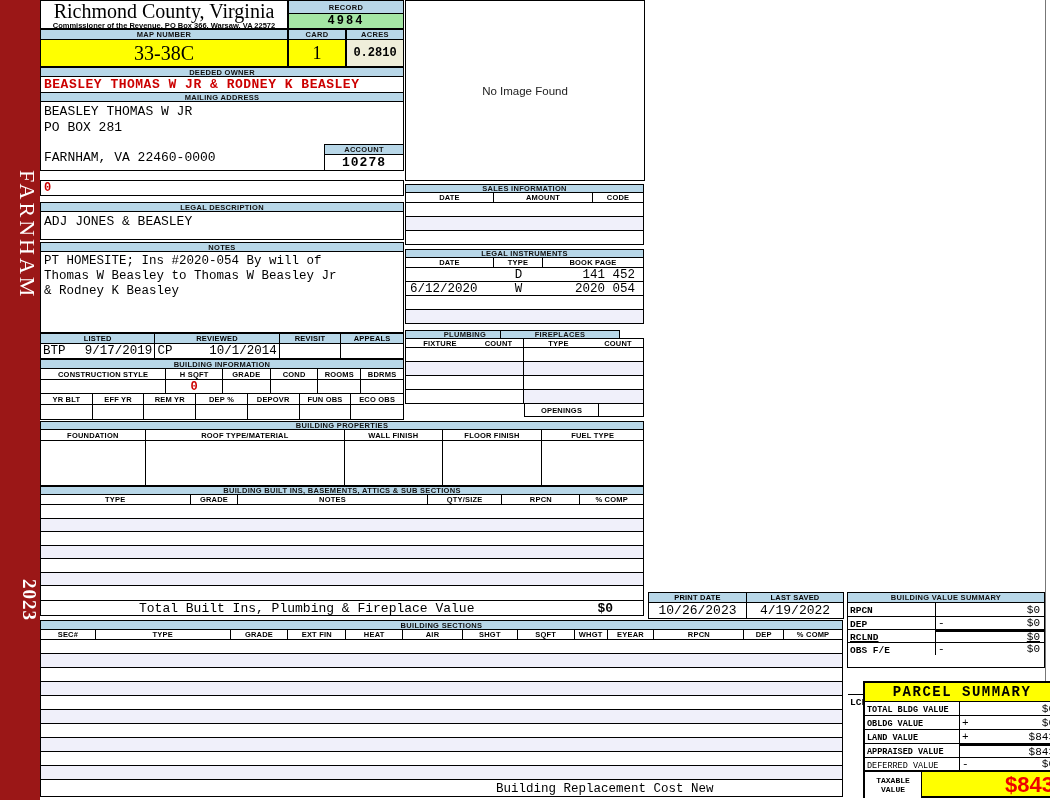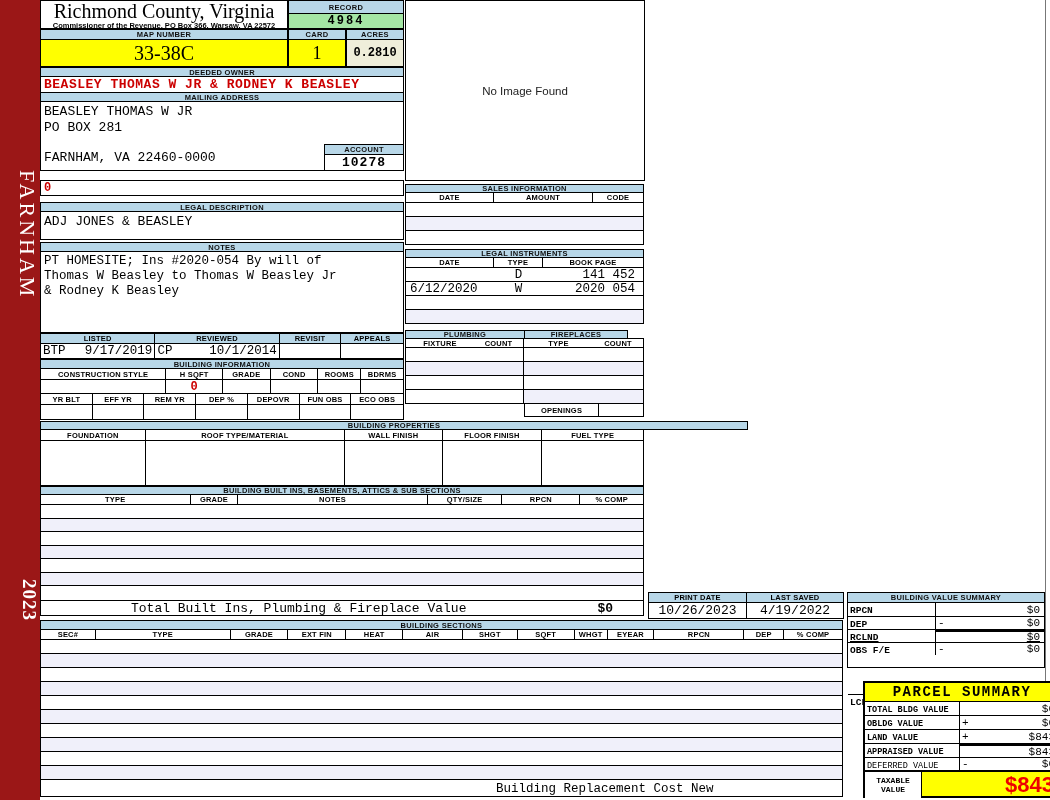--- a/index.html
+++ b/index.html
@@ -128,21 +128,21 @@
       <div class="cell" style="width:52px;"></div>
       <div class="cell" style="width:52px;"></div>
       <div class="cell" style="width:52px;"></div>
       <div class="cell" style="width:52px;"></div>
       <div class="cell" style="width:52px;"></div>
       <div class="cell" style="width:52px;"></div>
       <div class="cell" style="width:52px;"></div>
     </div>
   </div>
 
-  <div class="bar" style="left:40px;top:421px;width:708px;height:9px;text-decoration:underline;">BUILDING PROPERTIES</div>
+  <div class="bar" style="left:40px;top:421px;width:604px;height:9px;text-decoration:underline;">BUILDING PROPERTIES</div>
   <div class="box" style="left:40px;top:429px;width:604px;height:57px;">
     <div class="row" style="height:11px;">
       <div class="cell hcell" style="width:105px;">FOUNDATION</div>
       <div class="cell hcell" style="width:200px;">ROOF TYPE/MATERIAL</div>
       <div class="cell hcell" style="width:98px;">WALL FINISH</div>
       <div class="cell hcell" style="width:100px;">FLOOR FINISH</div>
       <div class="cell hcell" style="width:101px;">FUEL TYPE</div>
     </div>
     <div class="row" style="height:44px;">
       <div class="cell" style="width:105px;"></div>
@@ -166,21 +166,21 @@
     <div class="band" style="height:13.5px;"></div>
     <div class="band stripe" style="height:13.5px;"></div>
     <div class="band" style="height:13.5px;"></div>
     <div class="band stripe" style="height:13.5px;"></div>
     <div class="band" style="height:13.5px;"></div>
     <div class="band stripe" style="height:13.5px;"></div>
     <div class="band" style="height:13.5px;"></div>
   </div>
 
   <div class="box" style="left:40px;top:600px;width:604px;height:16px;display:flex;align-items:center;">
-    <span class="mono" style="font-size:13px;padding-left:90px;">Total Built Ins, Plumbing &amp; Fireplace Value</span>
+    <span class="mono" style="font-size:13px;padding-left:90px;margin-left:8px;">Total Built Ins, Plumbing &amp; Fireplace Value</span>
     <span class="mono" style="font-size:13px;font-weight:bold;margin-left:auto;padding-right:30px;">$0</span>
   </div>
 
   <div class="box" style="left:405px;top:0;width:240px;height:181px;display:flex;align-items:center;justify-content:center;">
     <span style="font-size:11.5px;color:#222;">No Image Found</span>
   </div>
 
   <div class="bar" style="left:405px;top:184px;width:239px;height:9px;">SALES INFORMATION</div>
   <div class="box" style="left:405px;top:192px;width:239px;height:53px;">
     <div class="row" style="height:10px;">
@@ -208,21 +208,21 @@
     <div class="band mono" style="height:14px;display:flex;align-items:center;font-size:12.5px;">
       <span style="width:88px;padding-left:4px;">6/12/2020</span>
       <span style="width:49px;text-align:center;">W</span>
       <span style="width:100px;text-align:right;padding-right:8px;">2020 054</span>
     </div>
     <div class="band" style="height:14px;"></div>
     <div class="band stripe" style="height:13px;"></div>
   </div>
 
   <div class="bar" style="left:405px;top:330px;width:120px;height:9px;">PLUMBING</div>
-  <div class="bar" style="left:524px;top:330px;width:104px;height:9px;">FIREPLACES</div>
+  <div class="bar" style="left:500px;top:330px;width:120px;height:9px;">FIREPLACES</div>
   <div class="box" style="left:405px;top:338px;width:239px;height:66px;">
     <div class="row" style="height:9px;">
       <div class="cell hcell" style="width:68px;border-right:none;">FIXTURE</div>
       <div class="cell hcell" style="width:50px;border-right:1px solid #000;">COUNT</div>
       <div class="cell hcell" style="width:69px;border-right:none;">TYPE</div>
       <div class="cell hcell" style="width:50px;">COUNT</div>
     </div>
     <div class="band" style="height:14px;display:flex;">
       <div style="width:118px;border-right:1px solid #000;"></div>
       <div style="flex:1;"></div>

